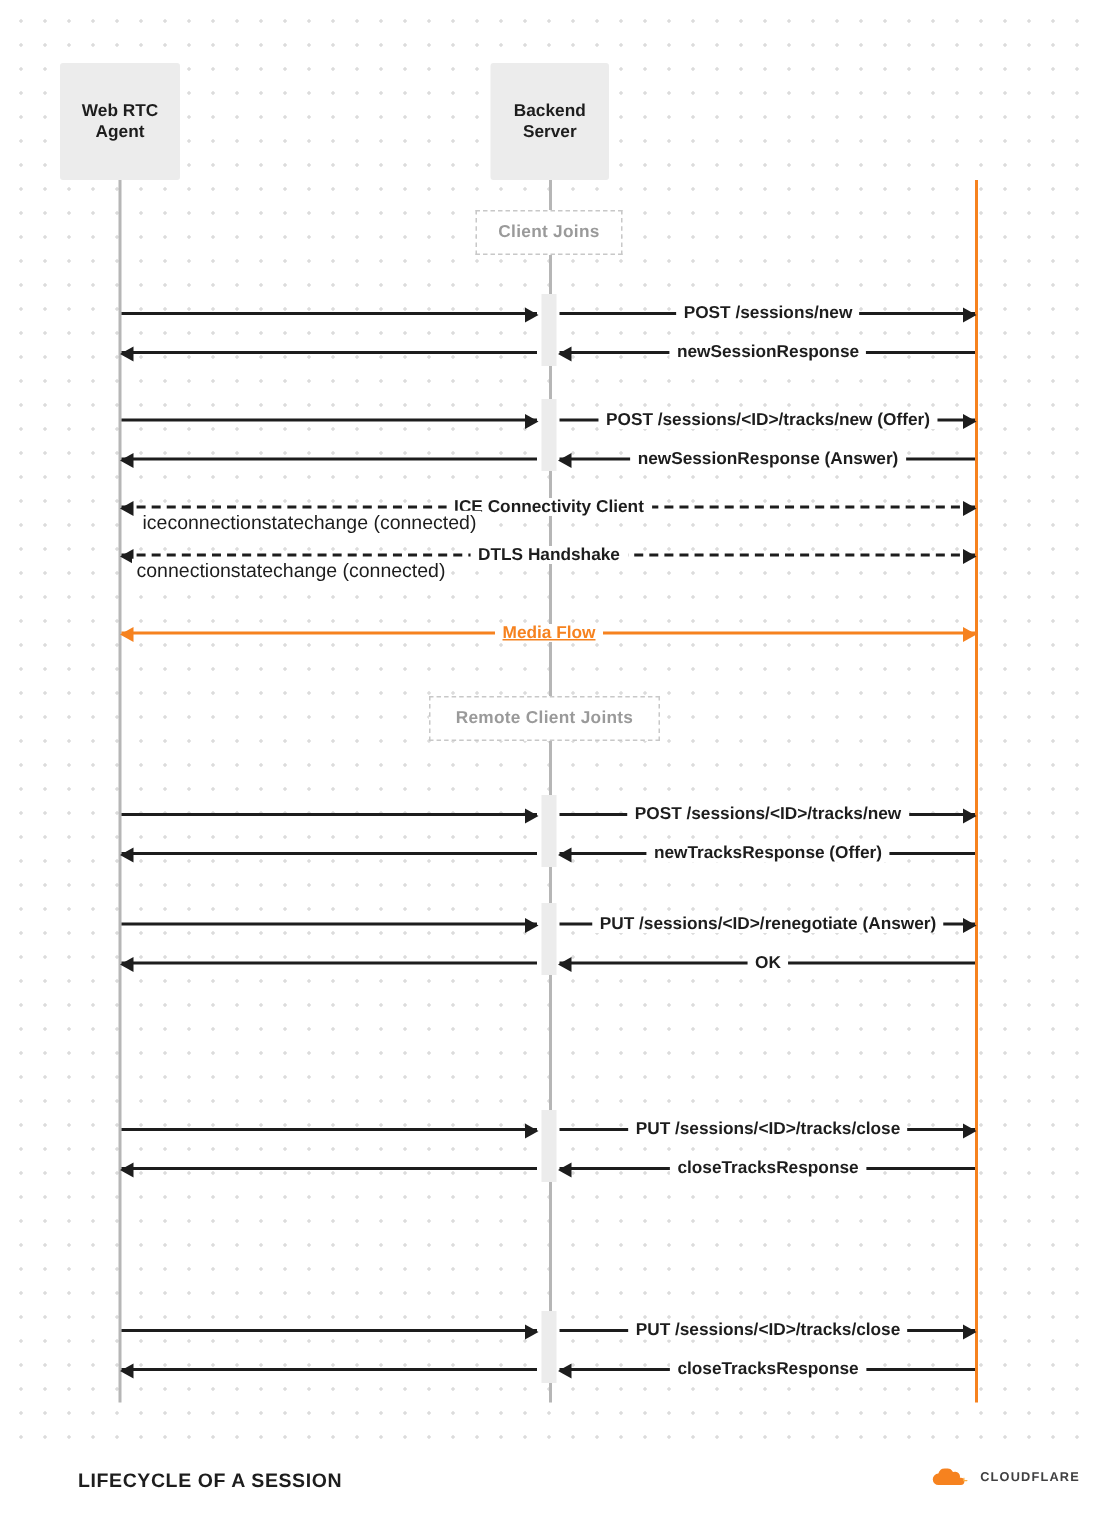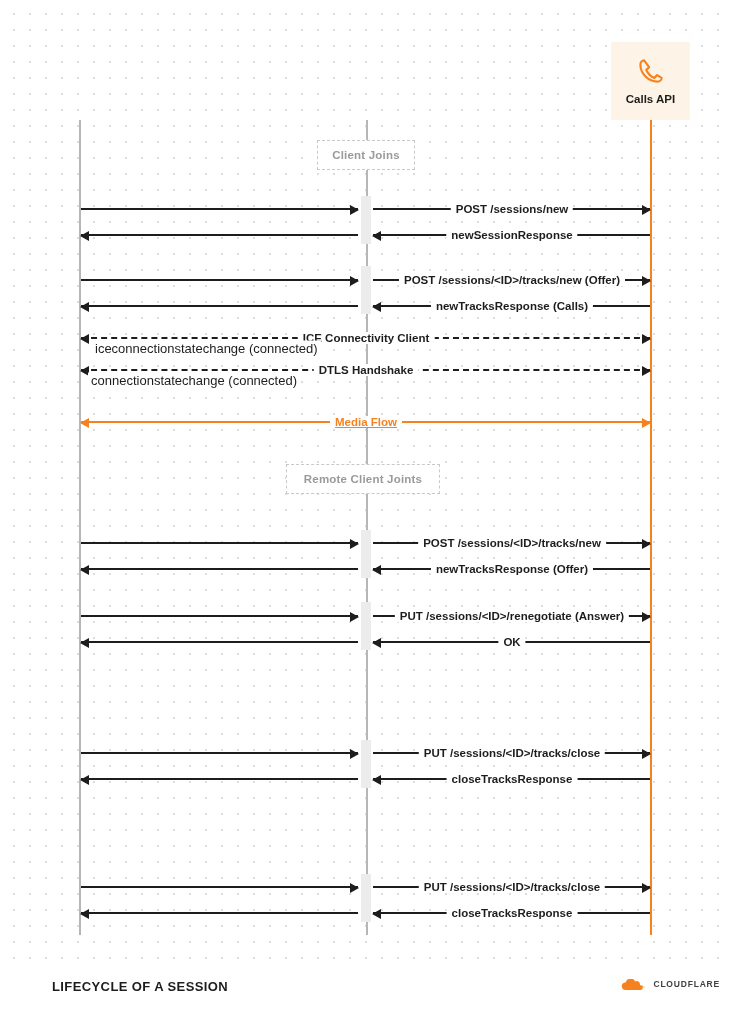--- a/index.html
+++ b/index.html
@@ -177,30 +177,34 @@
   <div class="lifeline" style="left:366px; top:120px; height:815px;"></div>
   <div class="lifeline accent" style="left:650px; top:120px; height:815px;"></div>
 
   <div class="activation" style="left:361px; top:196px; height:48px;"></div>
   <div class="activation" style="left:361px; top:266px; height:48px;"></div>
   <div class="activation" style="left:361px; top:530px; height:48px;"></div>
   <div class="activation" style="left:361px; top:602px; height:48px;"></div>
   <div class="activation" style="left:361px; top:740px; height:48px;"></div>
   <div class="activation" style="left:361px; top:874px; height:48px;"></div>
 
-
-
-  <div class="actor-box tint" style="left:611px; top:42px; width:79px; height:78px;">
-    <span class="phone-icon">
-      <svg width="30" height="30" viewBox="0 0 24 24" fill="none" stroke="#f6821f" stroke-width="1.7" stroke-linecap="round" stroke-linejoin="round">
-        <path d="M6.5 3.5 C5 3.5 3.5 5 3.5 6.8 c0 7.3 6.4 13.7 13.7 13.7 1.8 0 3.3 -1.5 3.3 -3 l-3.6 -2.2 -2.3 2.3 c-2.6 -1.2 -5.2 -3.8 -6.4 -6.4 l2.3 -2.3 z"></path>
-      </svg>
-    </span>
-    <span>Calls API</span>
-  </div>
+  <div class="actor-box grey" style="left:40px; top:42px; width:80px; height:78px;">
+    <div>
+      <span>Web RTC</span><br>
+      <span>Agent</span>
+    </div>
+  </div>
+
+  <div class="actor-box grey" style="left:327px; top:42px; width:79px; height:78px;">
+    <div>
+      <span>Backend</span><br>
+      <span>Server</span>
+    </div>
+  </div>
+
 
   <div class="phase" style="left:317px; top:140px; width:98px; height:30px;">
     <span>Client Joins</span>
   </div>
 
   <div class="arrow" style="left:81px; top:208px; width:277px;">
     <span class="head right"></span>
   </div>
   <div class="arrow" style="left:373px; top:208px; width:277px;">
     <span class="head right"></span>
@@ -222,21 +226,21 @@
     <span class="head right"></span>
   </div>
   <div class="arrow-label" style="left:512px; top:280px;">POST /sessions/&lt;ID&gt;/tracks/new (Offer)</div>
 
   <div class="arrow" style="left:373px; top:305px; width:277px;">
     <span class="head left"></span>
   </div>
   <div class="arrow" style="left:81px; top:305px; width:277px;">
     <span class="head left"></span>
   </div>
-  <div class="arrow-label" style="left:512px; top:306px;">newTracksResponse (Calls)</div>
+  <div class="arrow-label" style="left:512px; top:306px;">newSessionResponse (Answer)</div>
 
   <div class="arrow dashed" style="left:81px; top:337px; width:569px;">
     <span class="head left"></span>
     <span class="head right"></span>
   </div>
   <div class="arrow-label" style="left:366px; top:338px;">ICE Connectivity Client</div>
   <div class="arrow-label small" style="left:92px; top:348px;">iceconnectionstatechange (connected)</div>
 
   <div class="arrow dashed" style="left:81px; top:369px; width:569px;">
     <span class="head left"></span>

